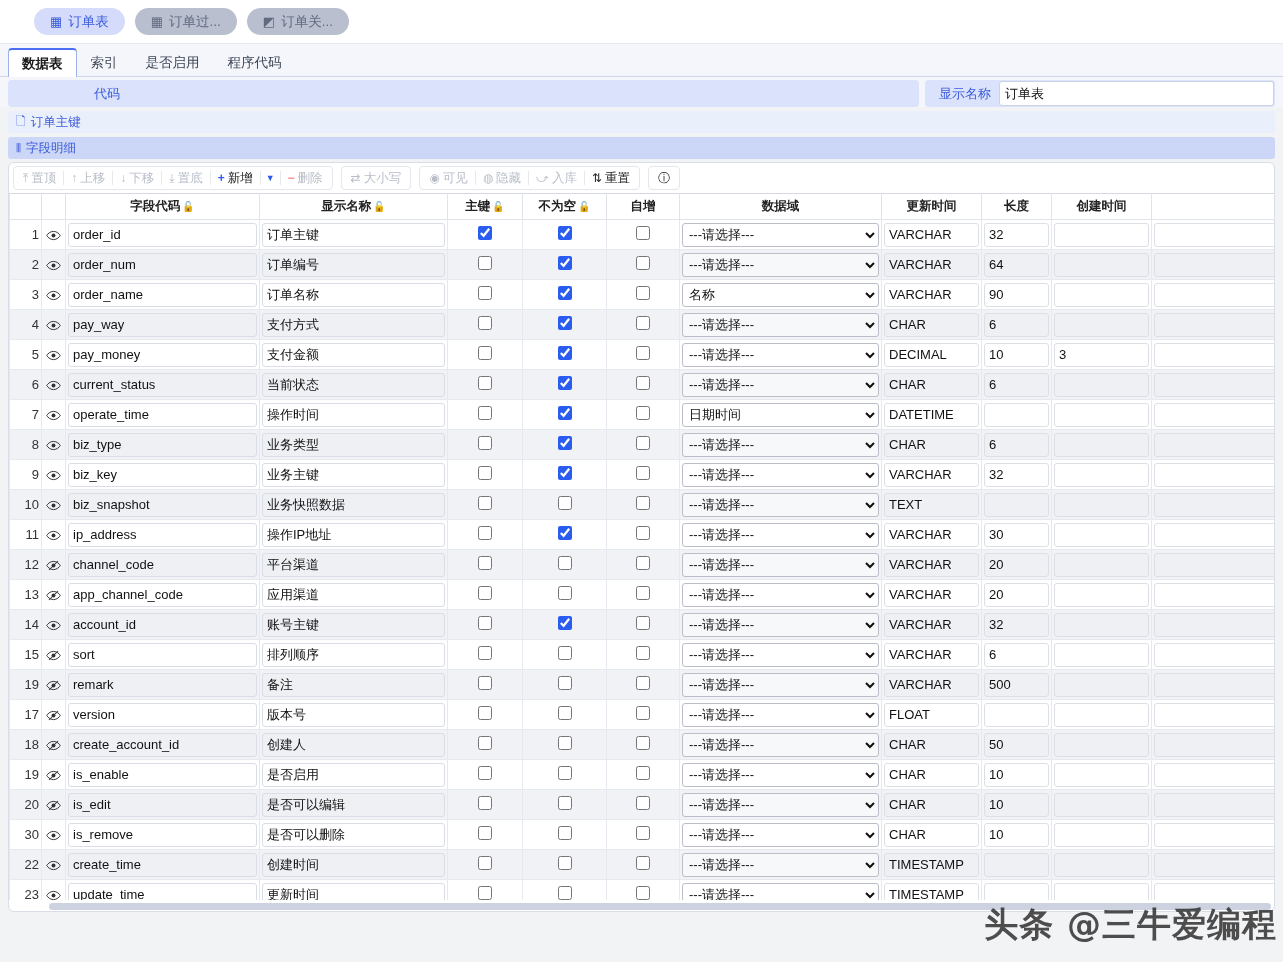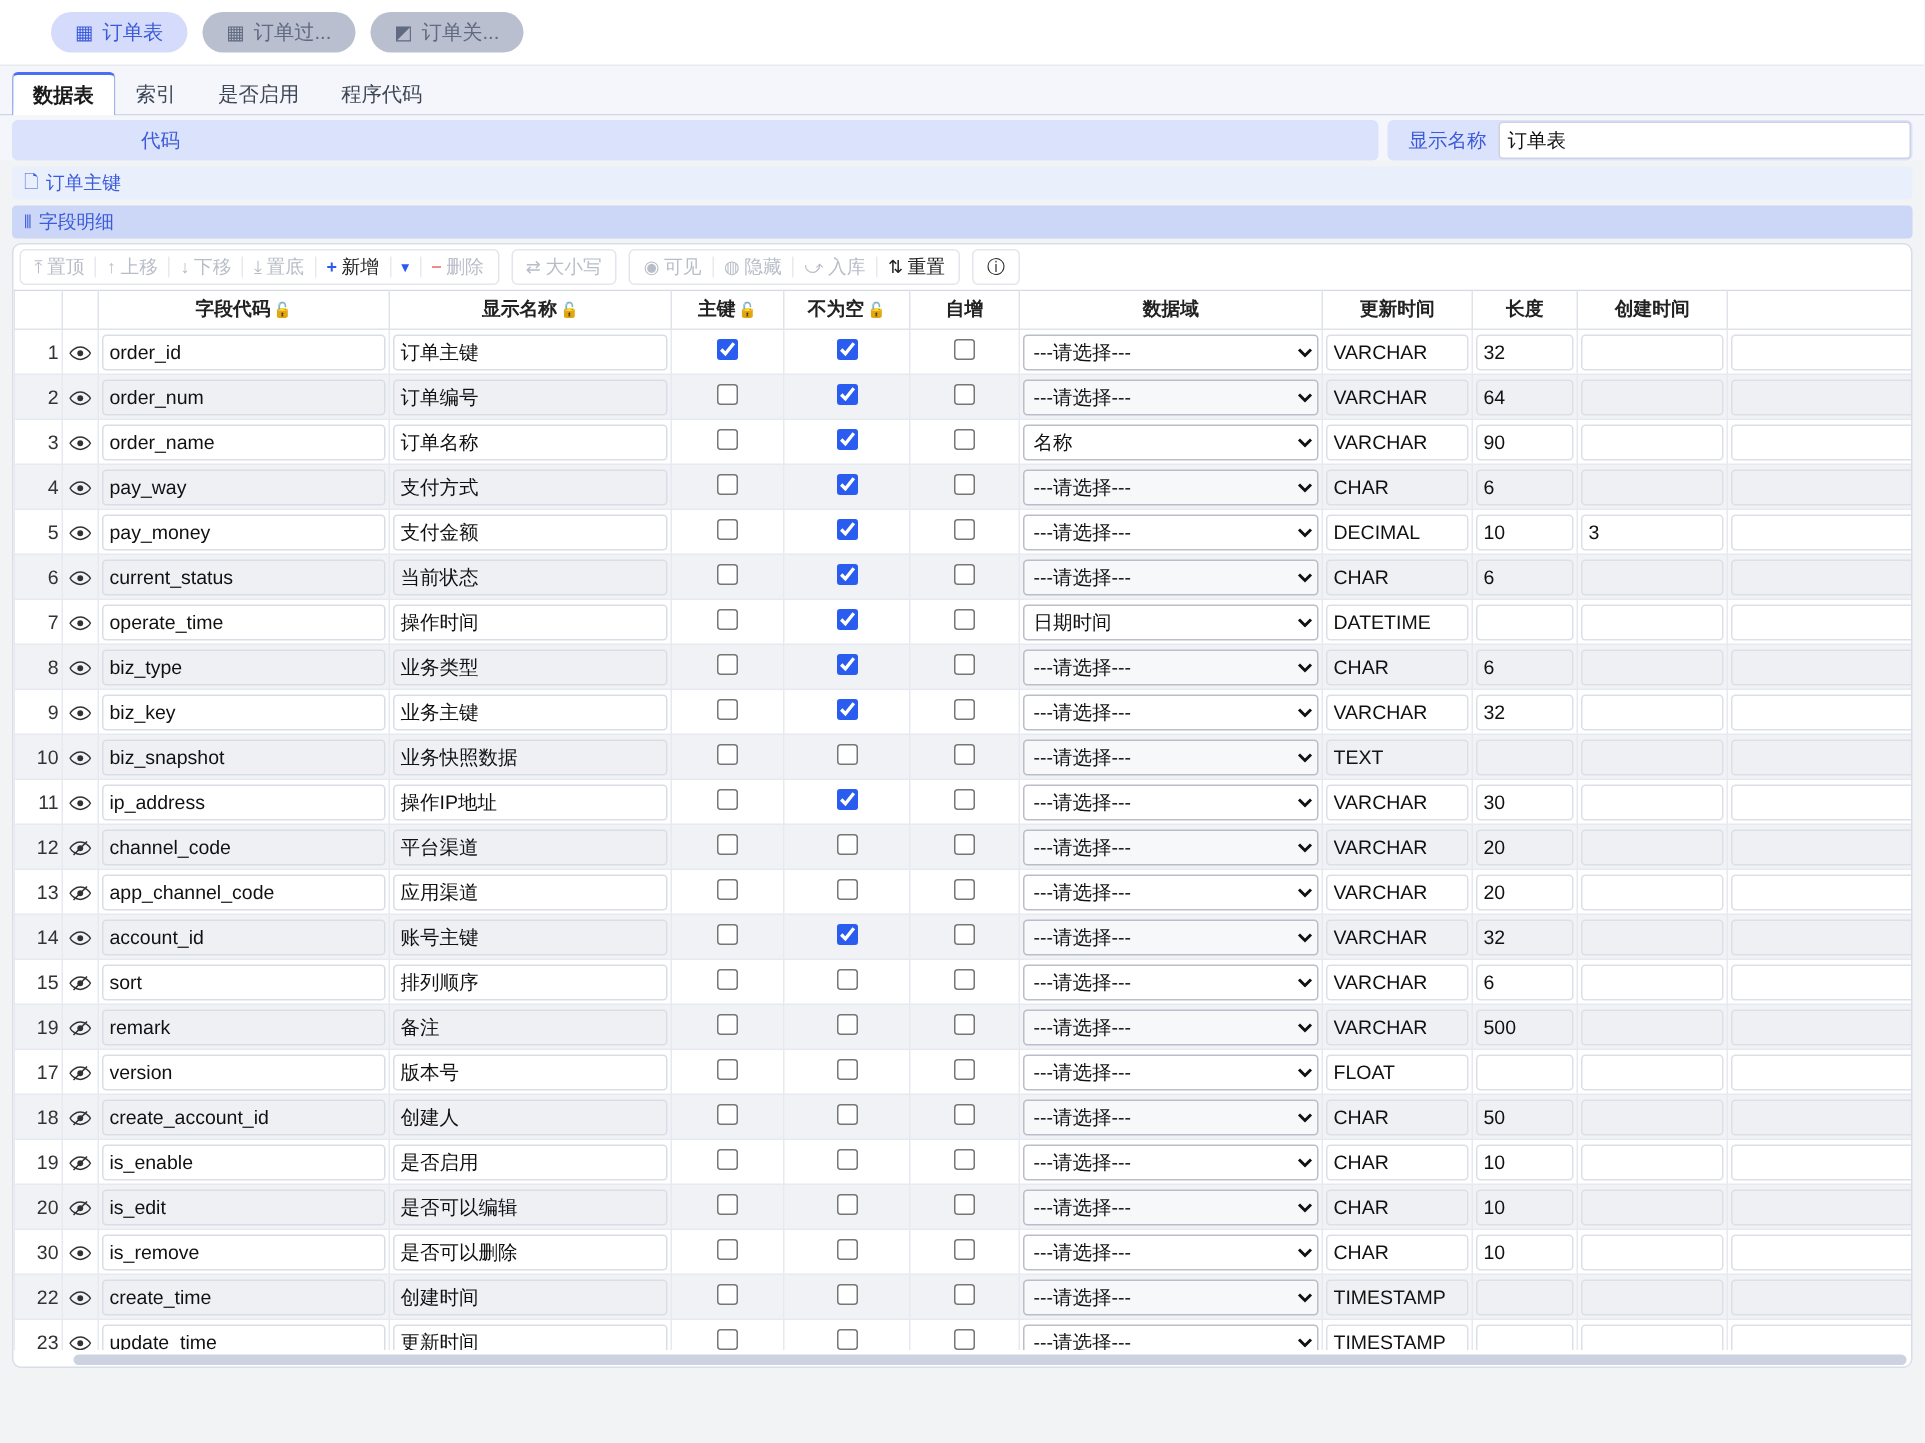--- a/index.html
+++ b/index.html
@@ -834,13 +834,14 @@
             </tr>
           </tbody>
       </table>
     </div>
 
     <div class="hscroll">
       <div class="thumb"></div>
     </div>
   </div>
 
+  <div class="watermark">头条 @三牛爱编程</div>
 </div>
 
 </body></html>

